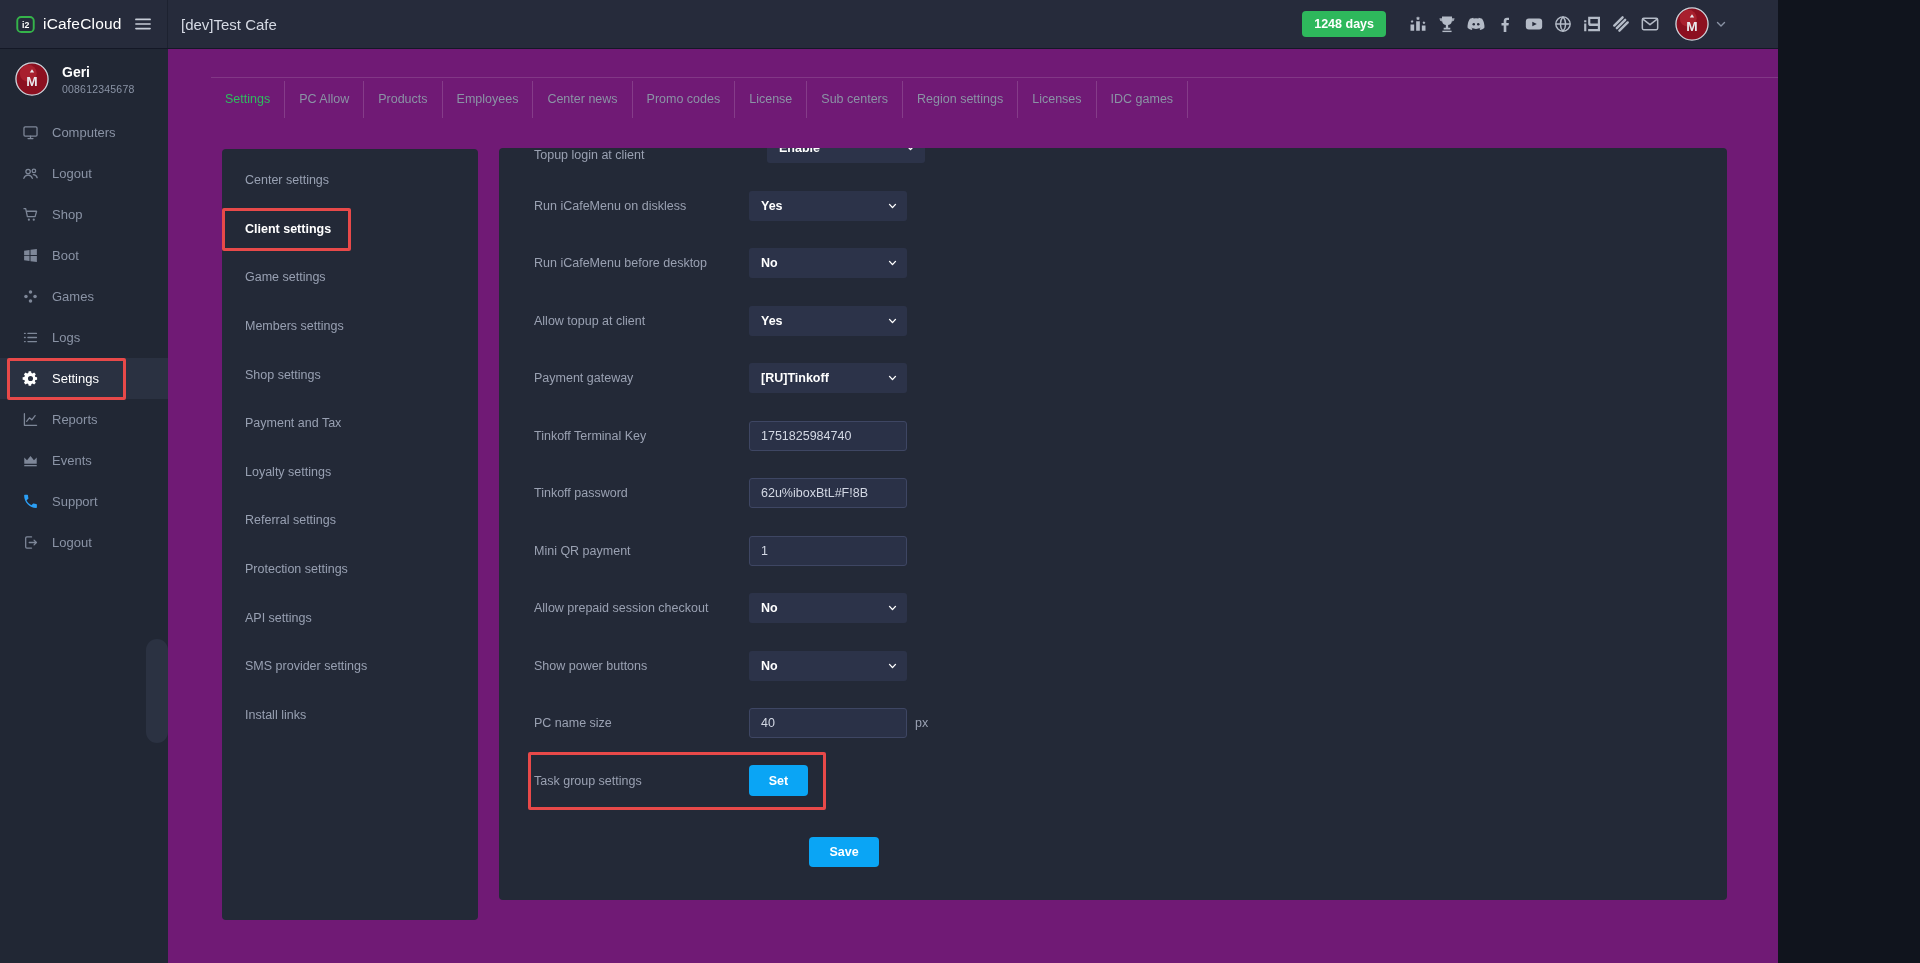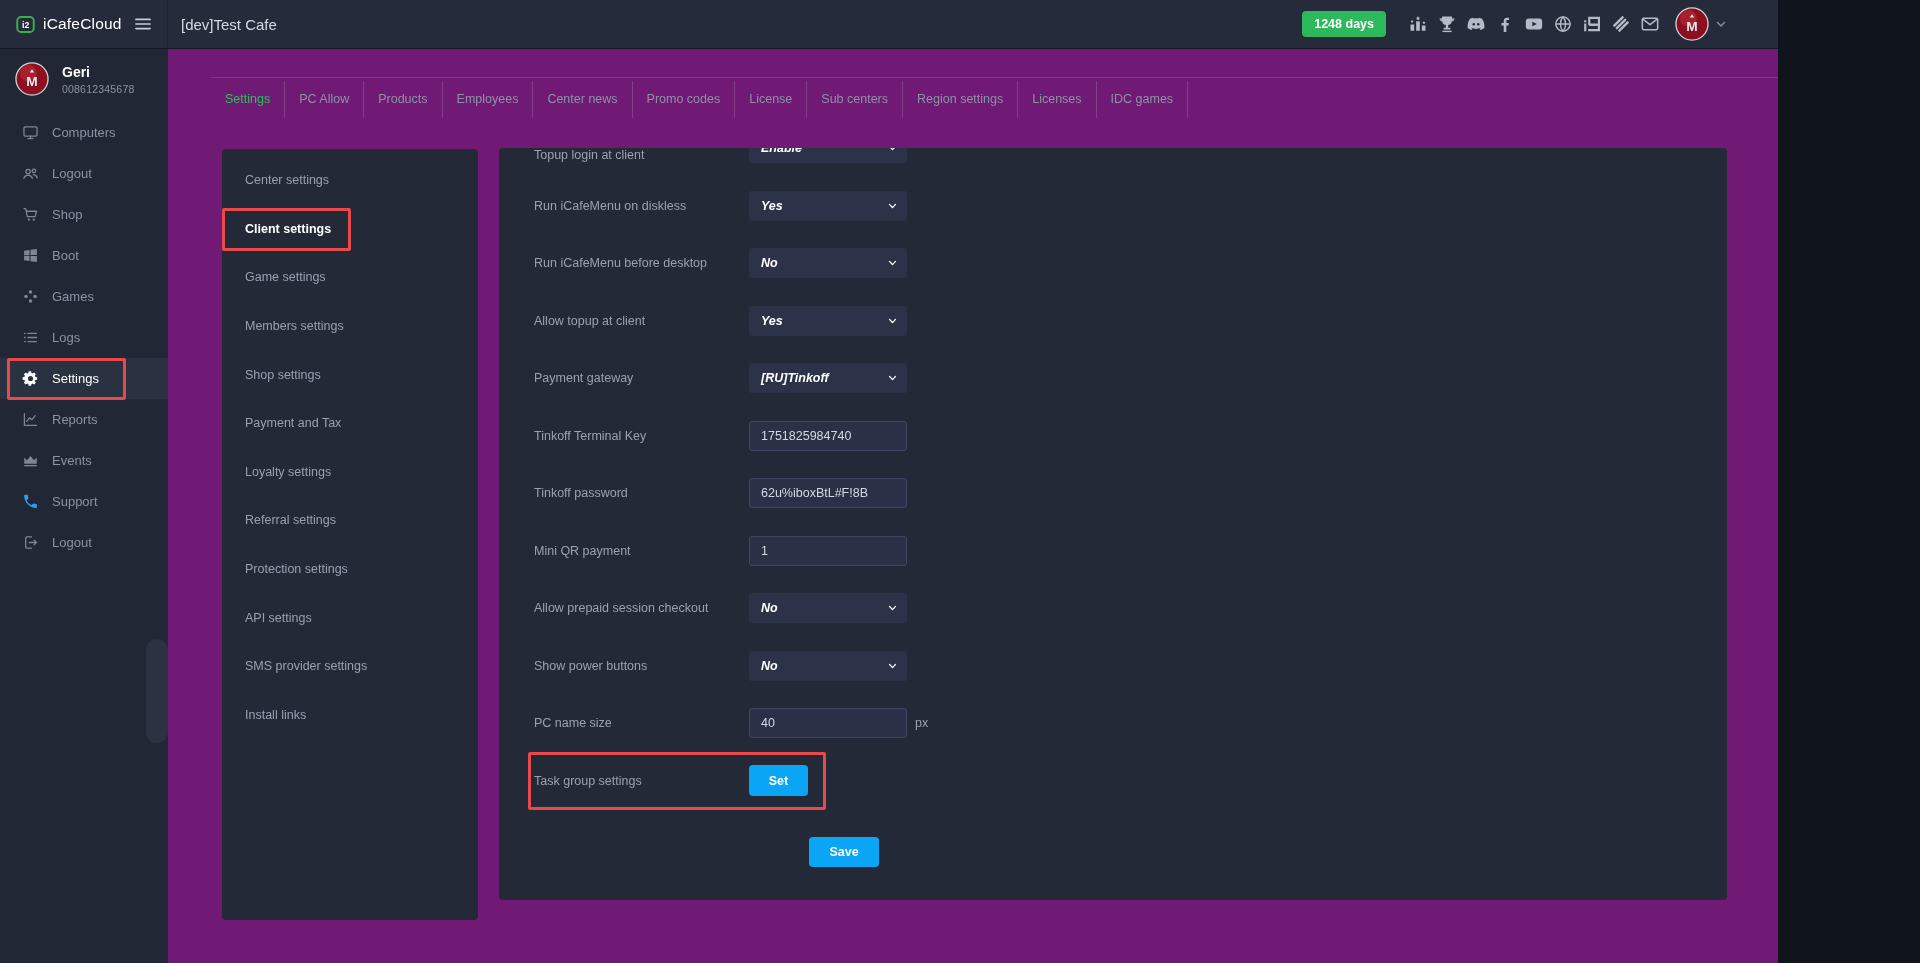--- a/index.html
+++ b/index.html
@@ -42,24 +42,24 @@
 
   
   .submenu-panel{position:absolute;left:222px;top:149px;width:256px;height:771px;background:#232937;border-radius:4px;padding-top:7px;box-sizing:border-box;z-index:5;}
   .sub-item{height:48.6px;display:flex;align-items:center;padding-left:23px;color:#98a0b2;font-size:12.5px;cursor:pointer;}
   .sub-item.active{color:#fff;font-weight:bold;}
 
   
   .form-panel{position:absolute;left:499px;top:148px;width:1228px;height:752px;background:#232937;border-radius:4px;overflow:hidden;z-index:5;}
   .form-body{height:100%;box-sizing:border-box;padding-left:35px;overflow:hidden;}
   .frow{display:flex;align-items:center;height:30px;margin-bottom:27.5px;}
-  .frow.first{margin-top:-15px;}
+  .frow.first{margin-top:-15px;gap:18px;}
   .frow.first .flabel{transform:translateY(7px);}
   .flabel{width:215px;flex:none;color:#9aa1b2;font-size:12.5px;}
-  .fselect{position:relative;width:158px;height:30px;background:#2c3349;border-radius:3px;display:flex;align-items:center;padding:0 28px 0 12px;box-sizing:border-box;color:#fff;font-weight:bold;font-size:12.5px;cursor:pointer;flex:none;font-style:italic;}
+  .fselect{position:relative;width:158px;height:30px;background:#2c3349;border-radius:3px;display:flex;align-items:center;padding:0 28px 0 12px;box-sizing:border-box;color:#fff;font-weight:bold;font-size:12.5px;cursor:pointer;flex:none;}
   .chev{position:absolute;right:9px;top:50%;transform:translateY(-50%);width:11px;height:11px;color:#fff;}
   .finput{width:158px;height:30px;background:#2a3147;border:1px solid #3e4663;border-radius:3px;display:flex;align-items:center;padding:0 11px;box-sizing:border-box;color:#d3d8e4;font-size:12.5px;cursor:text;flex:none;}
   .suffix{margin-left:8px;color:#9aa1b2;font-size:12.5px;}
   .btn{background:#0aa5f5;color:#fff;border-radius:4px;display:flex;align-items:center;justify-content:center;font-size:12.5px;font-weight:bold;cursor:pointer;}
   .set-btn{width:59px;height:31px;flex:none;}
   .save-btn{width:70px;height:30px;margin:41px 0 0 275px;}
 
   
   .anno{position:absolute;border:3px solid #e84949;border-radius:2px;pointer-events:none;box-sizing:border-box;z-index:30;}
   .anno-settings{left:7px;top:358px;width:119px;height:42px;}

